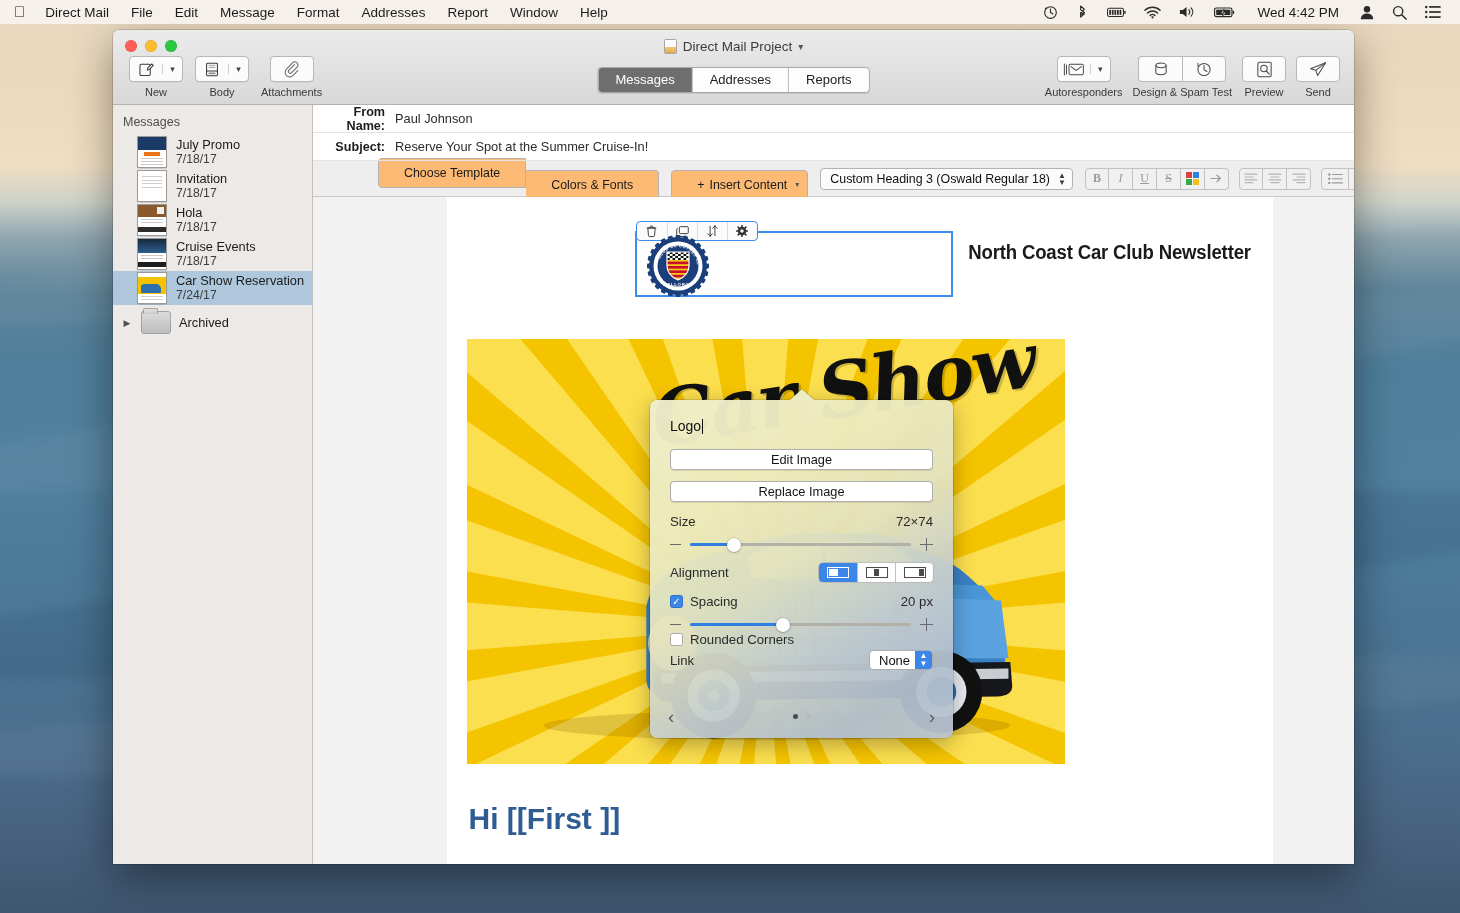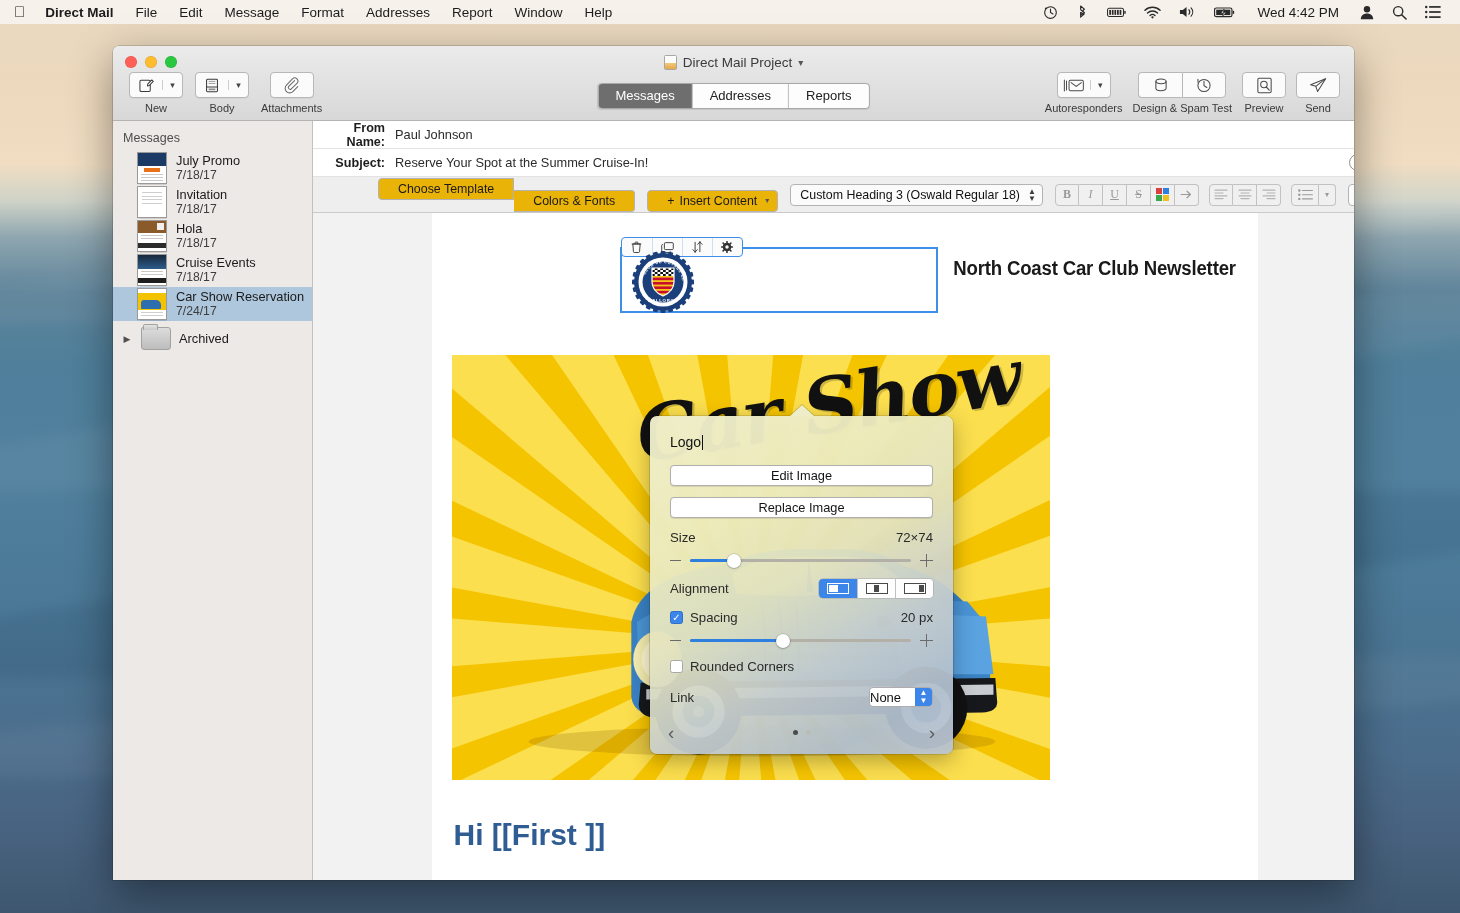--- a/index.html
+++ b/index.html
@@ -34,28 +34,28 @@
   #menubar {
     position: absolute; top: 0; left: 0; right: 0; height: 24px;
     background: rgba(246,242,238,0.93);
     display: flex; align-items: center;
     font-size: 13.5px; color: #1c1c1c;
     padding: 0 10px 0 8px;
     z-index: 50;
   }
   #menubar .apple { font-size: 15px; padding: 0 9px 2px 6px; line-height: 1; }
   #menubar .mi { padding: 0 11px; white-space: nowrap; }
-  #menubar .mi.bold { font-weight: bold; }
+  #menubar .mi.bold { font-weight: normal; }
   #menubar .spacer { flex: 1; }
   #menubar .si { padding: 0 9px; display: flex; align-items: center; }
   #menubar .clock { padding: 0 12px; font-size: 13.5px; }
 
   
   #window {
-    position: absolute; left: 113px; top: 46px;
+    position: absolute; left: 113px; top: 30px;
     width: 1241px; height: 834px;
     background: #fff;
     border-radius: 6px 6px 0 0;
     box-shadow: 0 14px 44px rgba(0,0,0,0.42), 0 0 0 0.5px rgba(0,0,0,0.28);
     overflow: hidden;
     z-index: 20;
   }
 
   
   #titlebar {
@@ -178,22 +178,22 @@
 
   
   #formatbar {
     height: 36px; background: #efeeee;
     border-bottom: 1px solid #cbc9c9;
     display: flex; align-items: center; gap: 0;
     padding-left: 65px;
   }
   .fb-grp { display: flex; margin-right: 12px; }
   .fb-btn {
-    height: 22px; padding: 0 19px; font-size: 12.4px; color: #1a1a1a;
-    background: #eab308; border: 0.6px solid #b4b2b2;
+    height: 30px; padding: 0 25px; font-size: 12.4px; color: #1a1a1a;
+    background: #fdba74; border: 0.6px solid #b4b2b2;
     display: flex; align-items: center; justify-content: center; gap: 5px;
     white-space: nowrap;
   }
   .fb-grp .fb-btn:first-child { border-radius: 4px 0 0 4px; }
   .fb-grp .fb-btn:last-child  { border-radius: 0 4px 4px 0; border-left: none; margin-top: 12px; }
   .fb-grp .fb-btn:only-child  { border-radius: 4px; border-left: 0.6px solid #b4b2b2; }
   .fb-pop {
     height: 22px; padding: 0 22px 0 9px; font-size: 12.4px; color: #111;
     background: #fbfbfb; border: 0.6px solid #b4b2b2; border-radius: 4px;
     display: flex; align-items: center; position: relative; white-space: nowrap;
@@ -330,21 +330,21 @@
   .mini-box.rgt { justify-content: flex-end; }
   .mini-box.rgt .mini-fill { width: 5px; margin: 0 1px 0 0; }
   .cbx {
     width: 13px; height: 13px; border-radius: 2.5px; flex: 0 0 13px;
     border: 0.7px solid #a9a7a7; background: #fff; margin-right: 7px;
     display: flex; align-items: center; justify-content: center;
   }
   .cbx.on { background: #3b86e8; border-color: #2f71c9; color: #fff; font-size: 10px; line-height: 1; }
   .pv-pop {
     height: 20px; background: #fff; border: 0.6px solid #aeacac; border-radius: 4px;
-    display: flex; align-items: center; font-size: 13px; color: #111;
+    display: flex; align-items: center; padding-left: 9px; font-size: 13px; color: #111;
     position: relative; min-width: 64px;
   }
   .pv-pop .step {
     position: absolute; right: 0; top: 0; bottom: 0; width: 17px;
     background: #3b86e8; border-radius: 0 3px 3px 0; color: #fff;
     font-size: 8px; line-height: 8px; display: flex; flex-direction: column;
     align-items: center; justify-content: center;
   }
   .pv-nav {
     position: absolute; left: 18px; right: 18px; bottom: 12px;
@@ -1045,28 +1045,28 @@
     </div>
     <div class="slider-row">
       <div class="minus"></div>
       <div class="track">
         <div class="fill" style="width:42%"></div>
         <div class="knob" style="left:42%"></div>
       </div>
       <div class="plus-s"></div>
     </div>
 
-    <div class="pv-row" style="margin-top:12px;">
+    <div class="pv-row" style="margin-top:1px;">
       <span class="pv-lbl" style="display:flex;align-items:center;">
         <span class="cbx"></span>
         <span>Rounded Corners</span>
       </span>
     </div>
 
-    <div class="pv-row" style="margin-top:13px;">
+    <div class="pv-row" style="margin-top:3px;">
       <span class="pv-lbl">Link</span>
       <div class="pv-pop">
         <span>None</span>
         <span class="step">▲<br>▼</span>
       </div>
     </div>
 
     <div class="pv-nav">
       <div class="ar">‹</div>
       <div class="dots">

